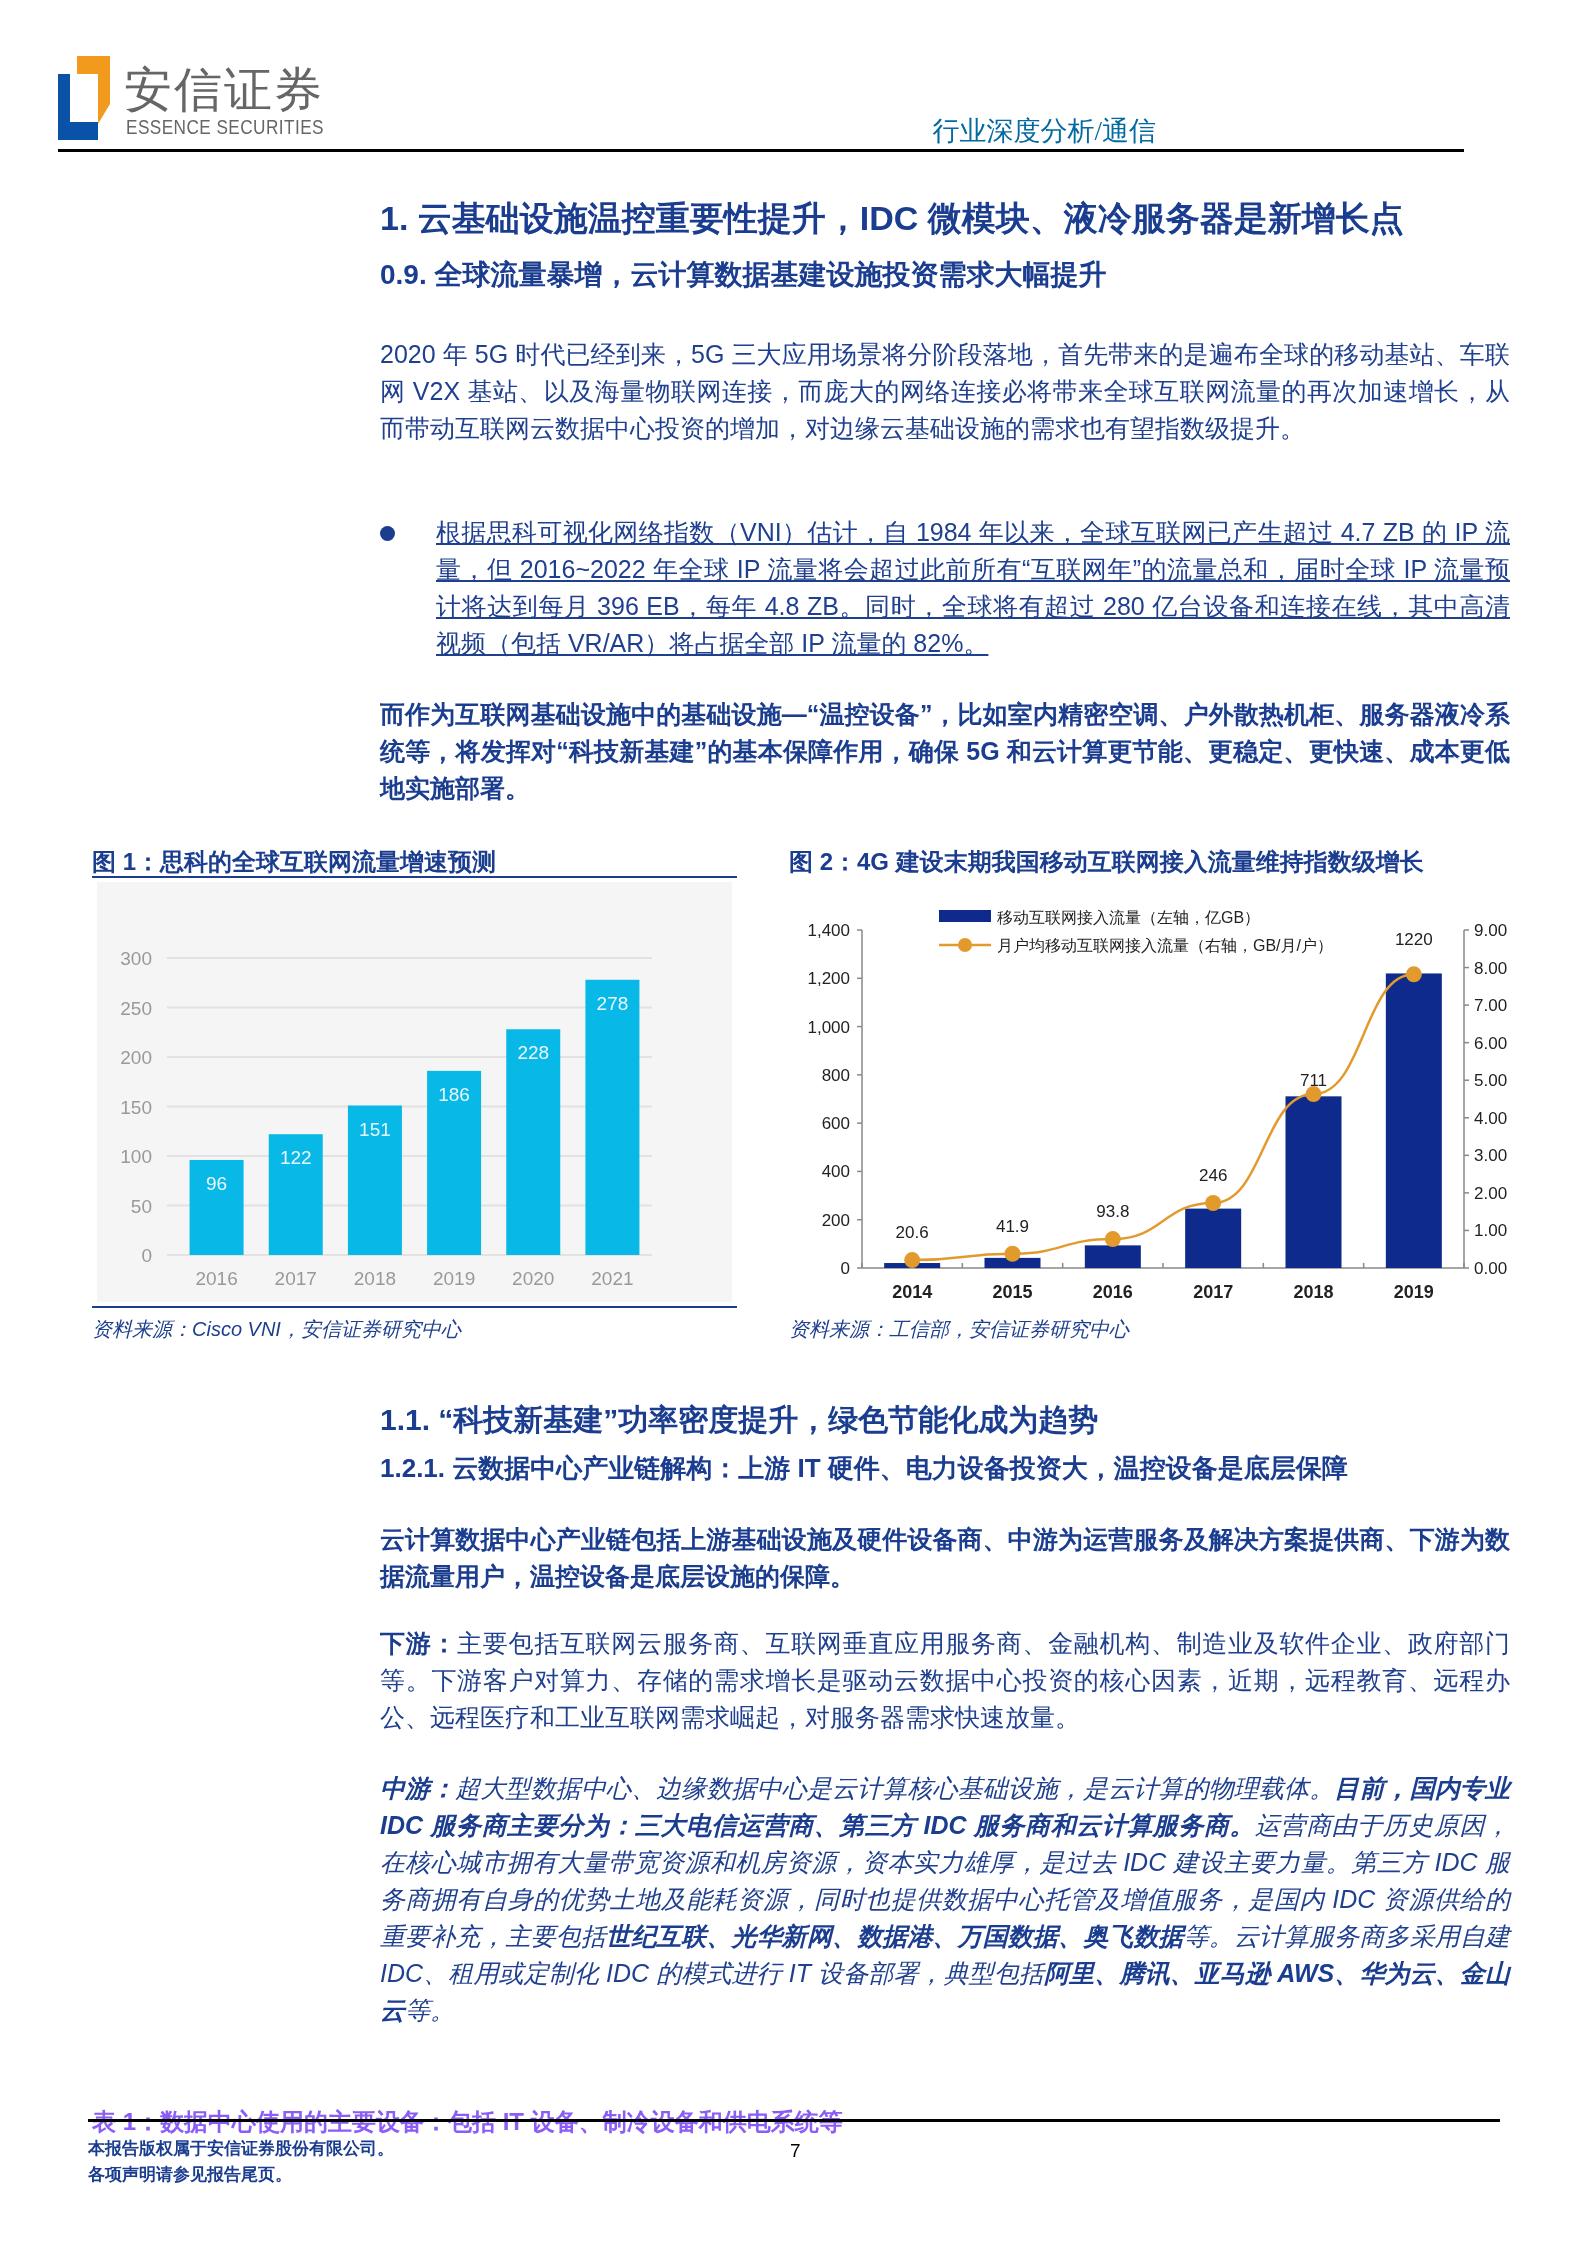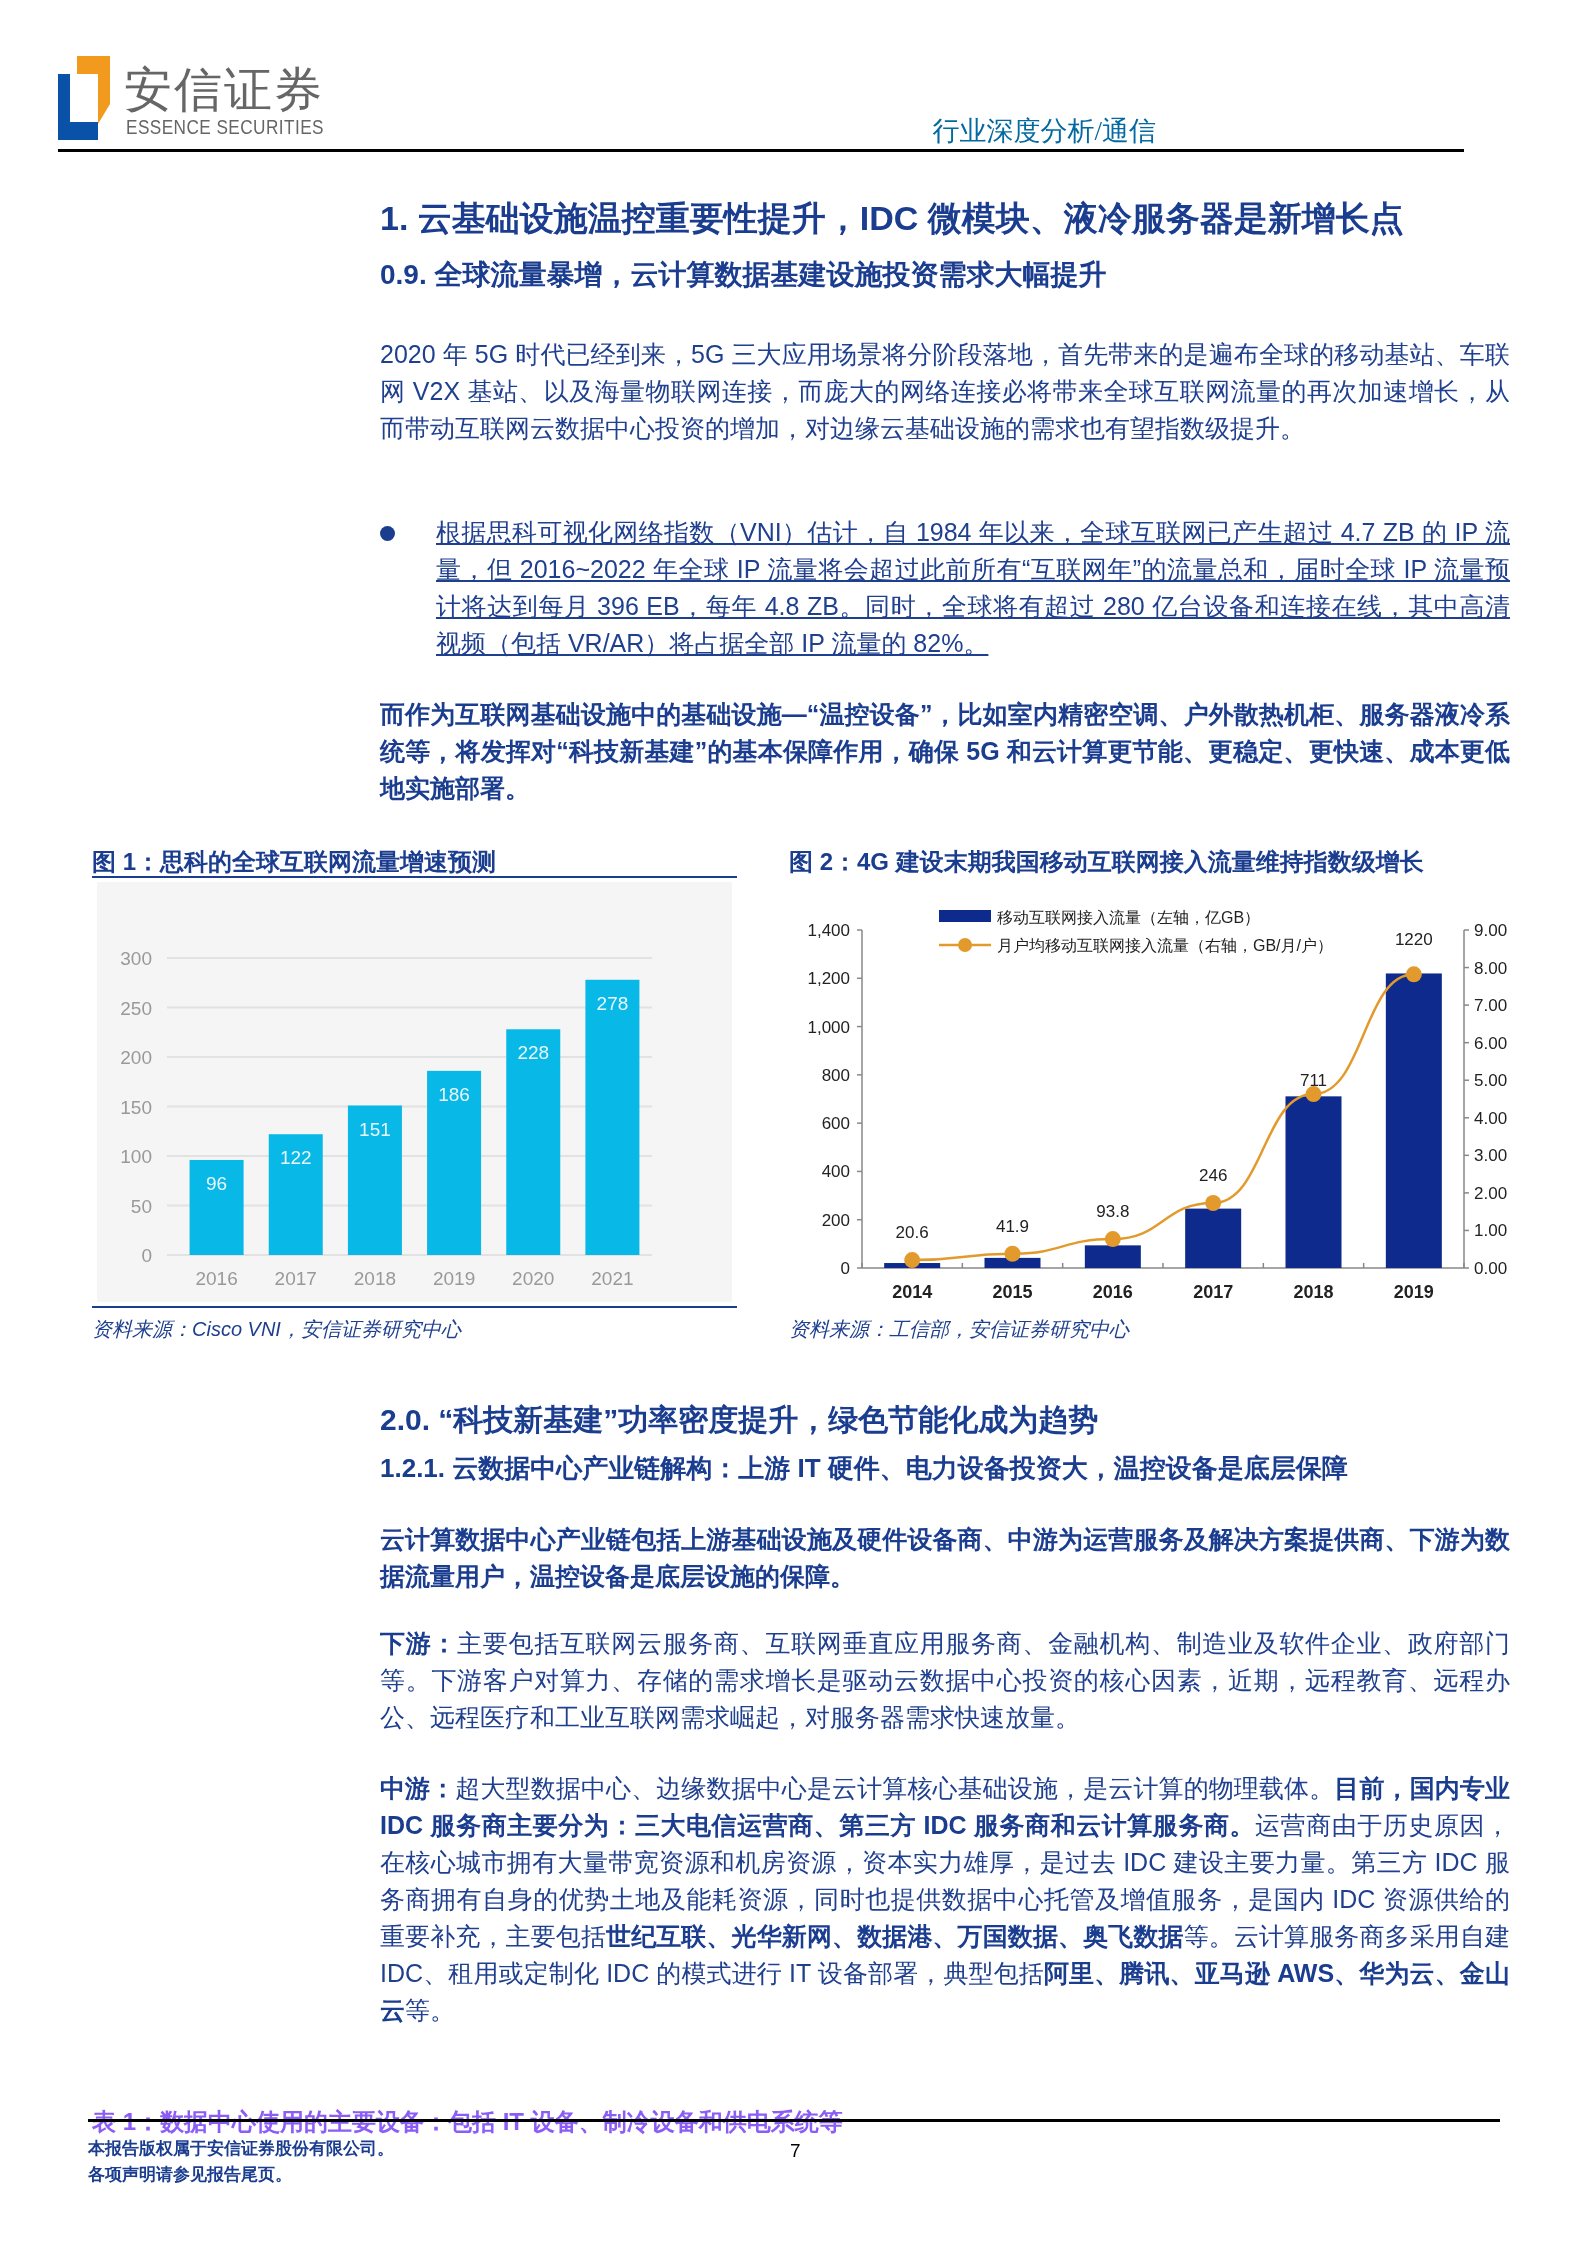--- a/index.html
+++ b/index.html
@@ -20,21 +20,21 @@
 
   .para { position: absolute; left: 380px; width: 1130px; font-size: 25px; line-height: 37px; color: #1f3f8f; text-align: justify; }
   .para b, .para .bold { font-weight: bold; color: #1a3d8f; }
   .p1 { top: 336px; }
   .bullet-block { position: absolute; left: 380px; top: 514px; width: 1130px; }
   .bullet-dot { position: absolute; left: 0; top: 12px; width: 15px; height: 15px; border-radius: 50%; background: #1a3d8f; }
   .bullet-text { margin-left: 56px; font-size: 25px; line-height: 37px; color: #1f3f8f; text-align: justify; text-decoration: underline; }
   .p-bold { top: 696px; font-weight: bold; color: #1a3d8f; }
   .p-up { top: 1521px; font-weight: bold; color: #1a3d8f; }
   .p-down { top: 1625px; }
-  .p-mid { top: 1770px; }
+  .p-mid { top: 1770px; font-style: italic; }
 
   .fig-title { position: absolute; top: 846px; font-size: 24px; font-weight: bold; color: #1a3d8f; white-space: nowrap; }
   .fig1-title { left: 92px; }
   .fig2-title { left: 789px; }
   .fig-rule { position: absolute; height: 2px; background: #1a3d8f; }
   .fig-source { position: absolute; top: 1316px; font-size: 20px; font-style: italic; color: #1f3f8f; white-space: nowrap; }
 
   .chart1 { position: absolute; left: 97px; top: 882px; width: 635px; height: 420px; background: #f5f5f5; }
   .chart2 { position: absolute; left: 789px; top: 890px; width: 720px; height: 410px; }
 
@@ -200,21 +200,21 @@
         <rect x="150" y="20" width="52" height="12" fill="#0d2a8c"></rect>
         <text x="208" y="33" font-size="16" fill="#222" font-family="Liberation Sans, sans-serif">移动互联网接入流量（左轴，亿GB）</text>
         <line x1="150" x2="202" y1="55" y2="55" stroke="#e39a2d" stroke-width="2.5"></line>
         <circle cx="176" cy="55" r="7" fill="#e39a2d"></circle>
         <text x="208" y="61" font-size="16" fill="#222" font-family="Liberation Sans, sans-serif">月户均移动互联网接入流量（右轴，GB/月/户）</text>
       </g>
   </svg>
 </div>
 <div class="fig-source" style="left:789px;">资料来源：工信部，安信证券研究中心</div>
 
-<div class="h2b">2.0.  “科技新基建”功率密度提升，绿色节能化成为趋势</div>
+<div class="h2b">1.1.  “科技新基建”功率密度提升，绿色节能化成为趋势</div>
 <div class="h3">1.2.1.  云数据中心产业链解构：上游 IT 硬件、电力设备投资大，温控设备是底层保障</div>
 
 <div class="para p-up">云计算数据中心产业链包括上游基础设施及硬件设备商、中游为运营服务及解决方案提供商、下游为数据流量用户，温控设备是底层设施的保障。</div>
 
 <div class="para p-down"><b>下游：</b><span>主要包括互联网云服务商、互联网垂直应用服务商、金融机构、制造业及软件企业、政府部门等。下游客户对算力、存储的需求增长是驱动云数据中心投资的核心因素，近期，远程教育、远程办公、远程医疗和工业互联网需求崛起，对服务器需求快速放量。</span></div>
 
 <div class="para p-mid"><b>中游：</b><span>超大型数据中心、边缘数据中心是云计算核心基础设施，是云计算的物理载体。</span><b>目前，国内专业 IDC 服务商主要分为：三大电信运营商、第三方 IDC 服务商和云计算服务商。</b><span>运营商由于历史原因，在核心城市拥有大量带宽资源和机房资源，资本实力雄厚，是过去 IDC 建设主要力量。第三方 IDC 服务商拥有自身的优势土地及能耗资源，同时也提供数据中心托管及增值服务，是国内 IDC 资源供给的重要补充，主要包括</span><b>世纪互联、光华新网、数据港、万国数据、奥飞数据</b><span>等。云计算服务商多采用自建 IDC、租用或定制化 IDC 的模式进行 IT 设备部署，典型包括</span><b>阿里、腾讯、亚马逊 AWS、华为云、金山云</b><span>等。</span></div>
 
 <div class="table-title">表 1：数据中心使用的主要设备：包括 IT 设备、制冷设备和供电系统等</div>
 

